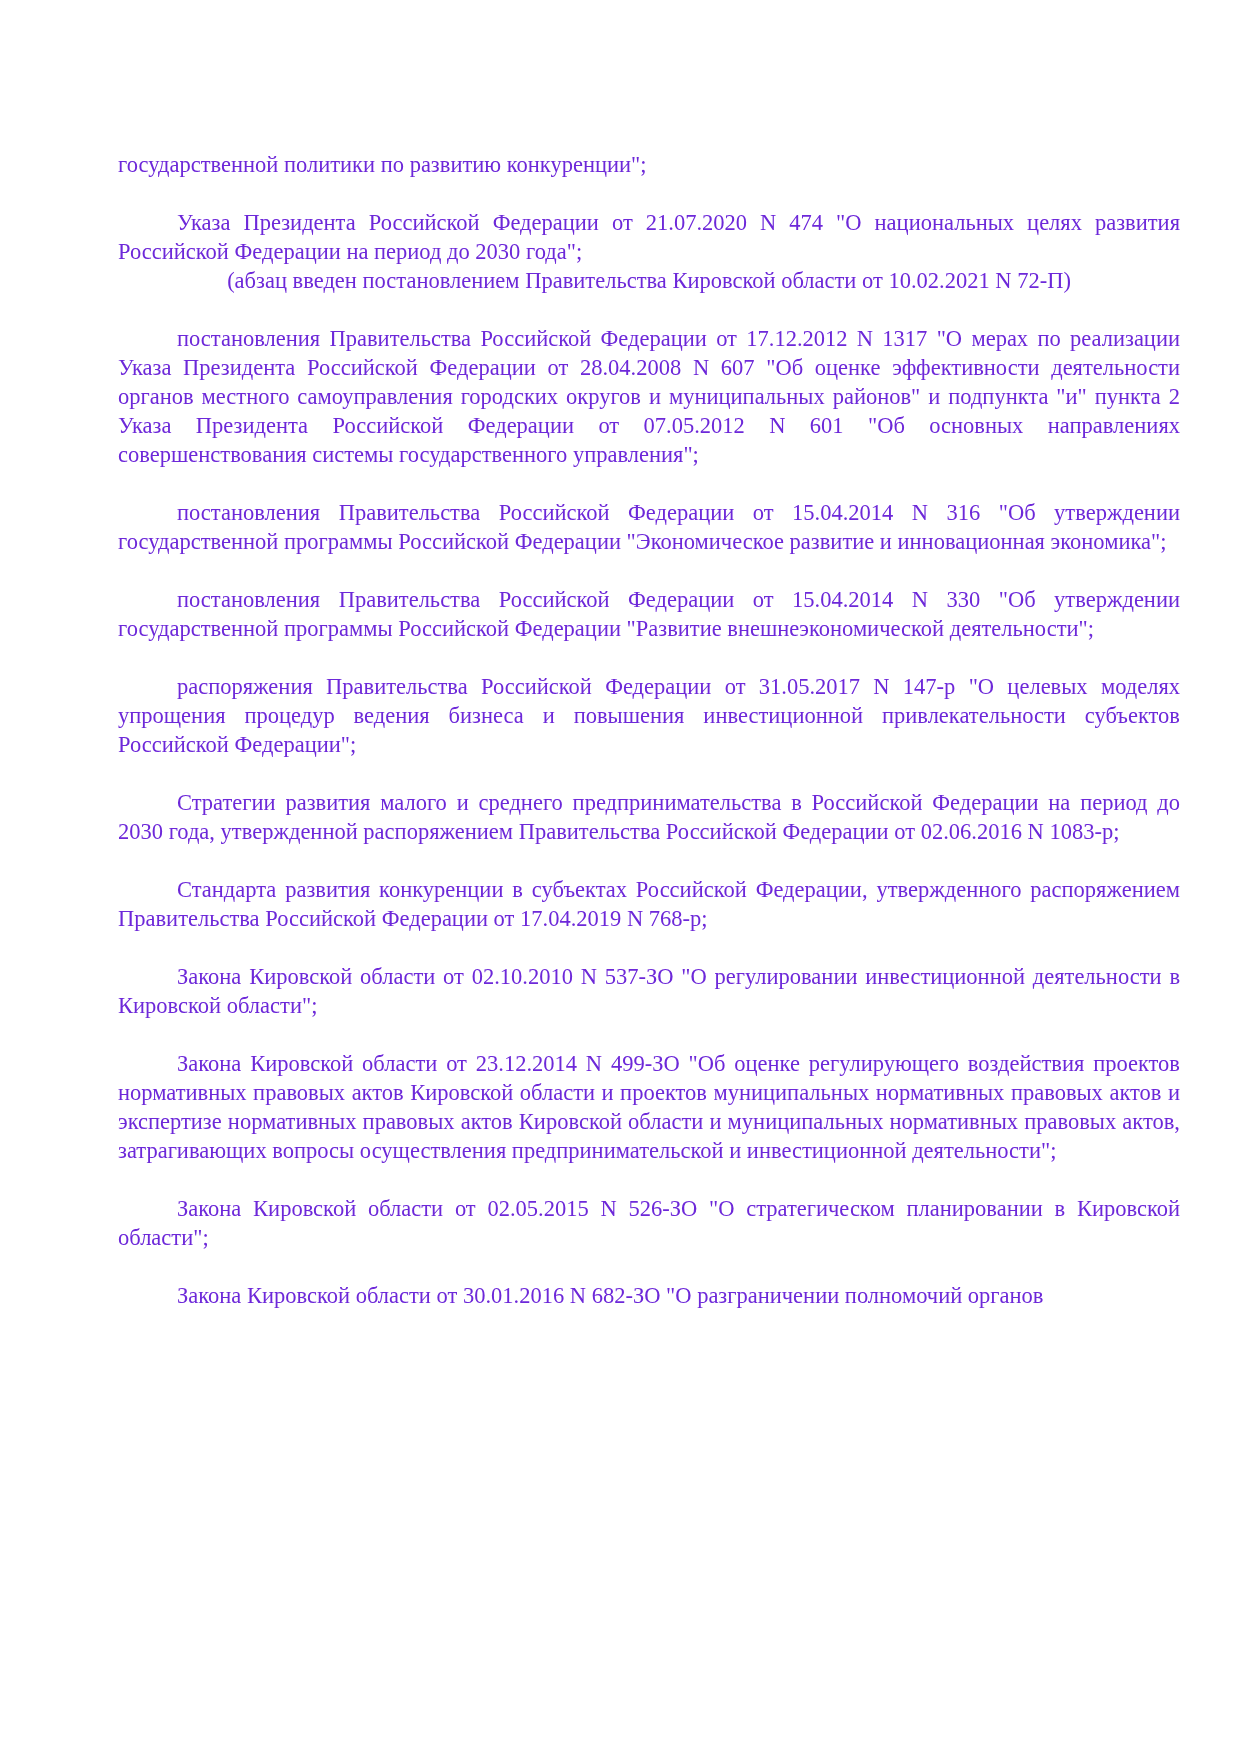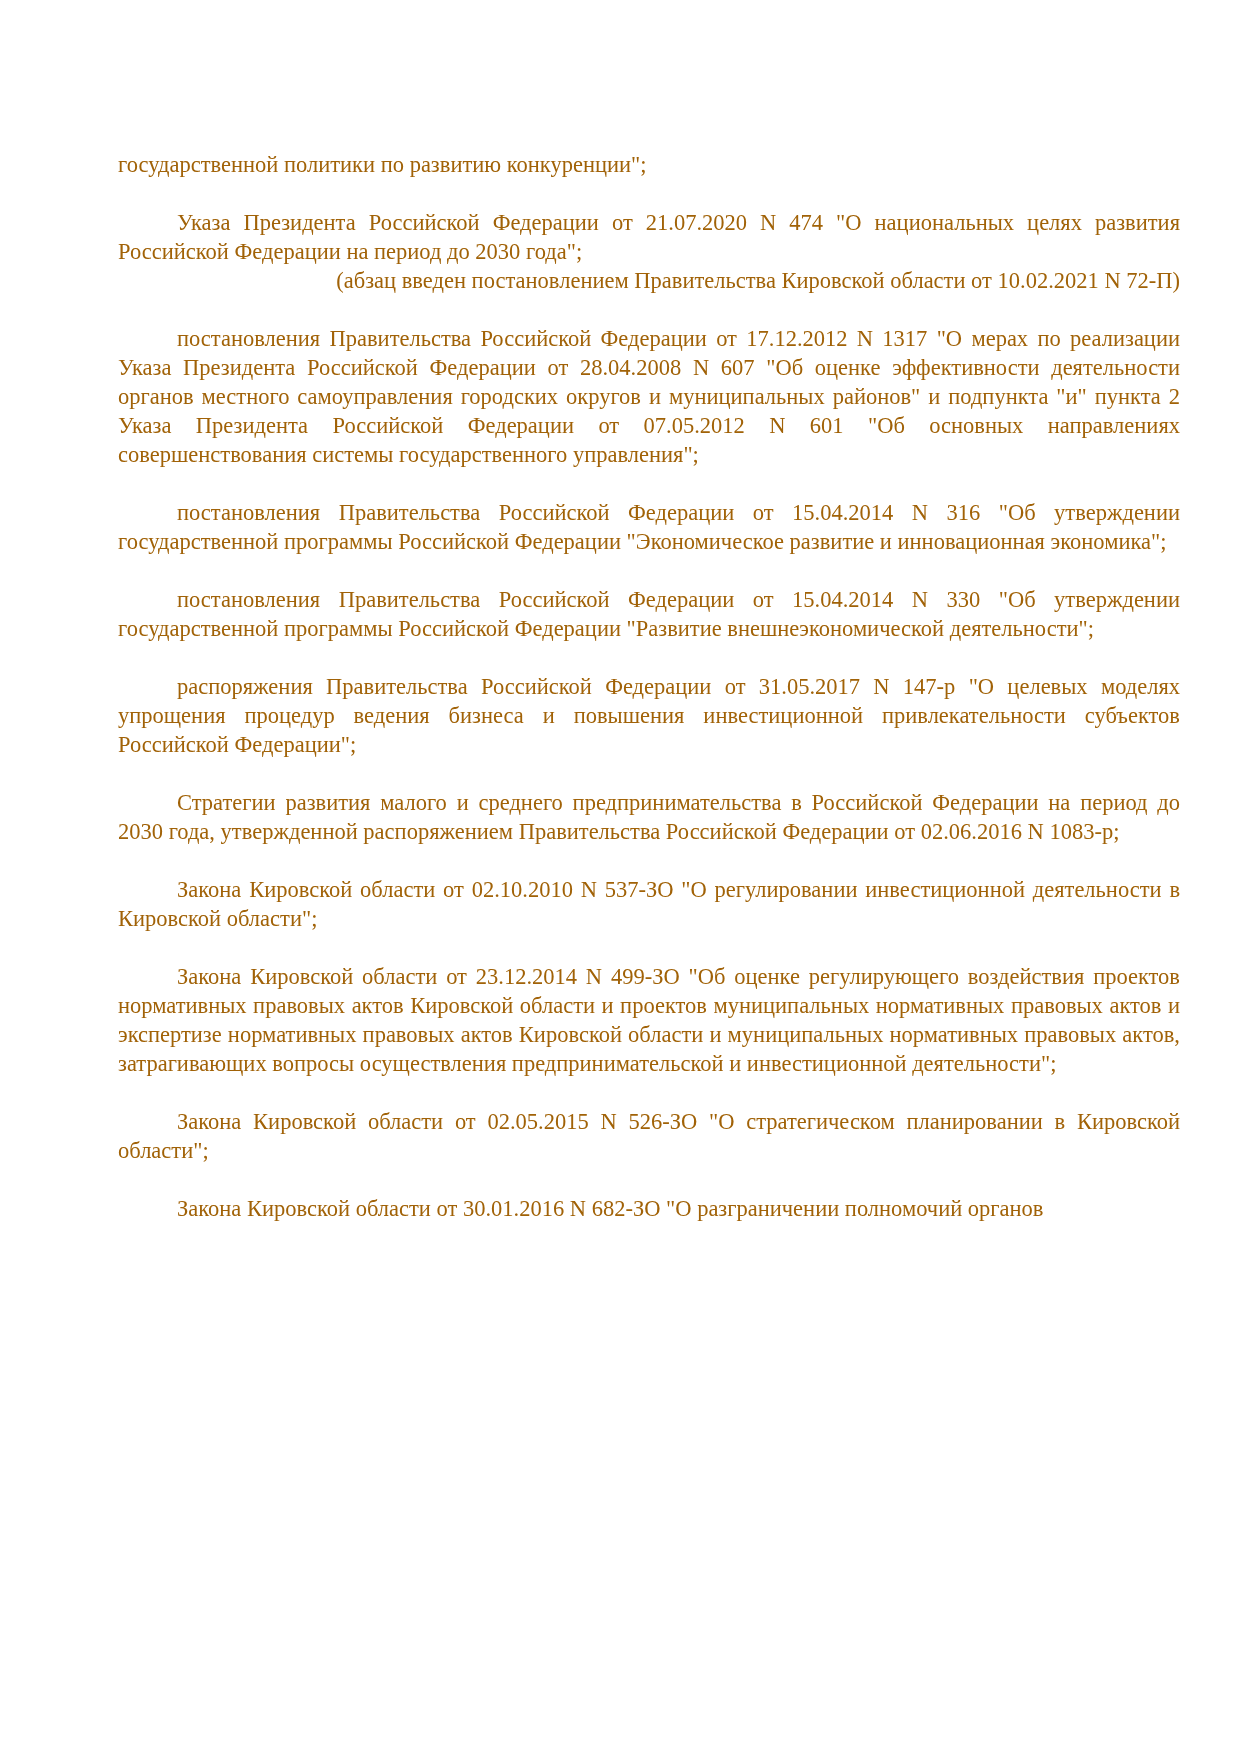--- a/index.html
+++ b/index.html
@@ -14,48 +14,49 @@
       overflow: hidden;
     }
     .page {
       position: absolute;
       left: 118px;
       top: 150px;
       width: 1062px;
       font-family: "Liberation Serif", "DejaVu Serif", serif;
       font-size: 22.5px;
       line-height: 29px;
-      color: #a16207;
+      color: #6d28d9;
     }
     .para {
       margin: 0 0 29px 0;
       text-align: justify;
       text-indent: 59px;
       hyphens: none;
     }
     .para.noindent {
       text-indent: 0;
     }
     .note {
       display: block;
       text-indent: 0;
-      text-align: right;
+      text-align: center;
     }
   </style>
 </head>
 <body>
 
 <div class="page">
   <p class="para noindent">государственной политики по развитию конкуренции";</p>
   <div class="para">
     <span>Указа Президента Российской Федерации от 21.07.2020 N 474 "О национальных целях развития Российской Федерации на период до 2030 года";</span>
     <span class="note">(абзац введен постановлением Правительства Кировской области от 10.02.2021 N 72-П)</span>
   </div>
   <p class="para">постановления Правительства Российской Федерации от 17.12.2012 N 1317 "О мерах по реализации Указа Президента Российской Федерации от 28.04.2008 N 607 "Об оценке эффективности деятельности органов местного самоуправления городских округов и муниципальных районов" и подпункта "и" пункта 2 Указа Президента Российской Федерации от 07.05.2012 N 601 "Об основных направлениях совершенствования системы государственного управления";</p>
   <p class="para">постановления Правительства Российской Федерации от 15.04.2014 N 316 "Об утверждении государственной программы Российской Федерации "Экономическое развитие и инновационная экономика";</p>
   <p class="para">постановления Правительства Российской Федерации от 15.04.2014 N 330 "Об утверждении государственной программы Российской Федерации "Развитие внешнеэкономической деятельности";</p>
   <p class="para">распоряжения Правительства Российской Федерации от 31.05.2017 N 147-р "О целевых моделях упрощения процедур ведения бизнеса и повышения инвестиционной привлекательности субъектов Российской Федерации";</p>
   <p class="para">Стратегии развития малого и среднего предпринимательства в Российской Федерации на период до 2030 года, утвержденной распоряжением Правительства Российской Федерации от 02.06.2016 N 1083-р;</p>
+  <p class="para">Стандарта развития конкуренции в субъектах Российской Федерации, утвержденного распоряжением Правительства Российской Федерации от 17.04.2019 N 768-р;</p>
   <p class="para">Закона Кировской области от 02.10.2010 N 537-ЗО "О регулировании инвестиционной деятельности в Кировской области";</p>
   <p class="para">Закона Кировской области от 23.12.2014 N 499-ЗО "Об оценке регулирующего воздействия проектов нормативных правовых актов Кировской области и проектов муниципальных нормативных правовых актов и экспертизе нормативных правовых актов Кировской области и муниципальных нормативных правовых актов, затрагивающих вопросы осуществления предпринимательской и инвестиционной деятельности";</p>
   <p class="para">Закона Кировской области от 02.05.2015 N 526-ЗО "О стратегическом планировании в Кировской области";</p>
   <p class="para">Закона Кировской области от 30.01.2016 N 682-ЗО "О разграничении полномочий органов</p>
 </div>
 
 </body></html>

